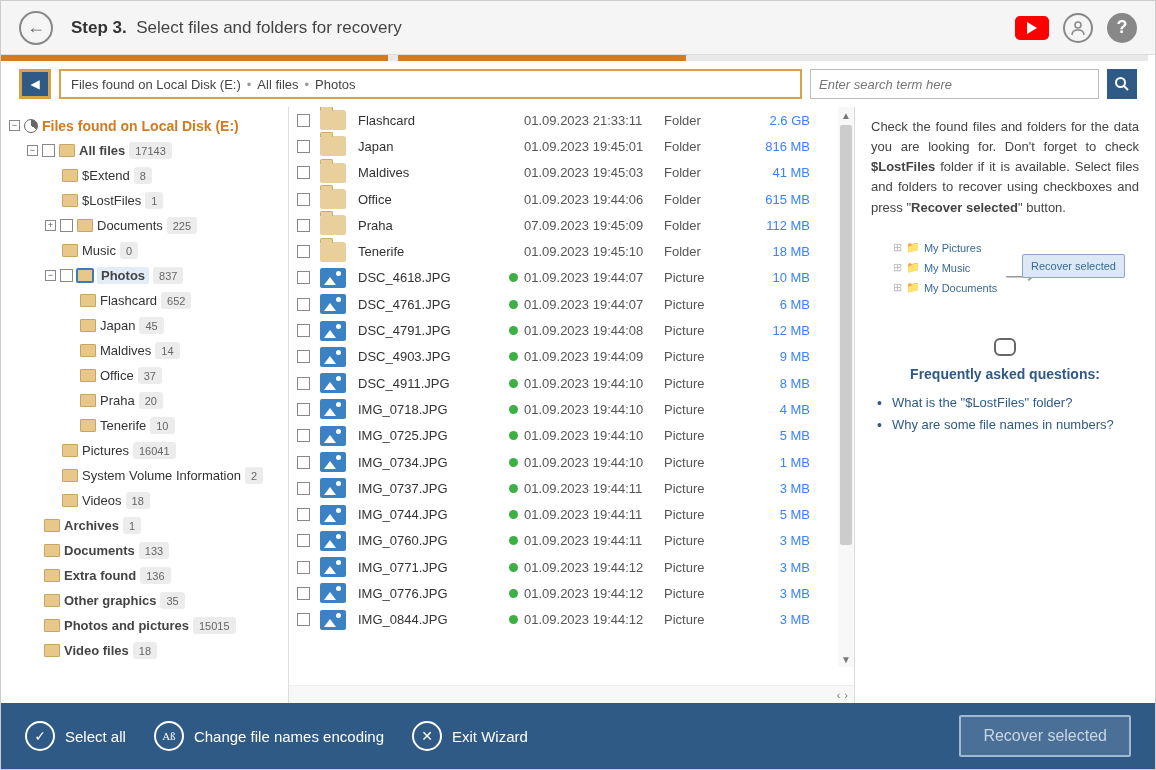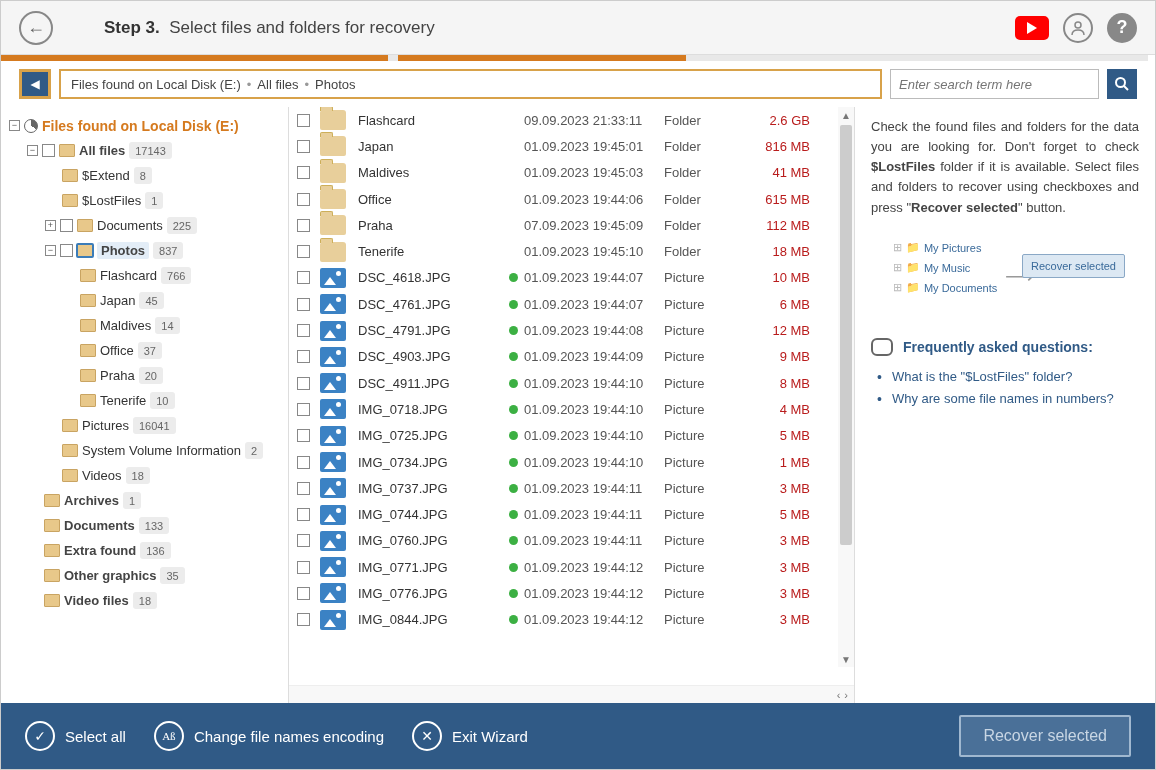--- a/index.html
+++ b/index.html
@@ -2,42 +2,42 @@
 <html><head>
 <meta charset="utf-8">
 <style>
 * { box-sizing: border-box; margin: 0; padding: 0; }
 body { font-family: "Segoe UI", Tahoma, sans-serif; font-size: 13px; color: #333; background: #fff; width: 1156px; height: 770px; overflow: hidden; display: flex; flex-direction: column; border: 1px solid #ccc; }
 
 
 .header { display: flex; align-items: center; height: 54px; padding: 0 18px; border-bottom: 1px solid #ddd; background: #f5f5f5; }
 .back-btn { width: 34px; height: 34px; border-radius: 50%; border: 2px solid #888; display: flex; align-items: center; justify-content: center; cursor: pointer; margin-right: 18px; color:#666; font-size:18px; }
 .step-title { font-size: 17px; color: #444; }
-.step-title b { font-weight: 700; color: #333; margin-left: 33px; }
+.step-title b { font-weight: 700; color: #333; }
 .header .right { margin-left: auto; display: flex; align-items: center; gap: 14px; }
 .yt { width: 34px; height: 24px; background: #ff0000; border-radius: 5px; position: relative; }
 .yt::after { content:""; position:absolute; left:12px; top:6px; border-left:10px solid #fff; border-top:6px solid transparent; border-bottom:6px solid transparent; }
 .circ-icon { width: 30px; height:30px; border:2px solid #888; border-radius:50%; display:flex; align-items:center; justify-content:center; color:#666; font-size:16px; }
 .help-icon { width:30px; height:30px; background:#888; border-radius:50%; color:#fff; display:flex; align-items:center; justify-content:center; font-weight:bold; font-size:18px; }
 
 
 .progress { height: 6px; display:flex; }
 .progress .seg { background:#d57a1f; }
 .progress .s1 { width:33.5%; }
 .progress .gap { width:0.9%; background:#e8e8e8; }
 .progress .s2 { width:25%; }
 .progress .s3 { width:40%; background:#e8e8e8; }
 
 
 .bcrow { display:flex; align-items:center; padding: 8px 18px 8px 18px; gap:8px; }
 .bc-back { width:28px; height:26px; background:#305a86; border:1px solid #d8a24a; display:flex; align-items:center; justify-content:center; color:#fff; font-size:12px; cursor:pointer; }
 .bc-wrap { display:flex; border:2px solid #d8a24a; height:30px; flex:0 0 auto; }
 .breadcrumb { flex:1; border:2px solid #d8a24a; height:30px; display:flex; align-items:center; padding:0 10px; color:#444; font-size:13px; }
 .breadcrumb .sep { color:#999; margin:0 6px; }
-.search { width:209px; height:30px; border:1px solid #bbb; padding:0 8px; color:#999; font-style:italic; font-size:13px; }
+.search { width:289px; height:30px; border:1px solid #bbb; padding:0 8px; color:#999; font-style:italic; font-size:13px; }
 .search-btn { width:30px; height:30px; background:#305a86; color:#fff; display:flex; align-items:center; justify-content:center; cursor:pointer; }
 
 
 .main { flex:1; display:flex; min-height:0; }
 
 
 .tree { width: 288px; border-right: 1px solid #ddd; padding: 6px 4px 6px 8px; overflow: hidden; font-size: 13px; }
 .tree-row { display:flex; align-items:center; height:25px; gap:4px; cursor:pointer; white-space:nowrap; }
 .exp { width:11px; height:11px; border:1px solid #888; display:inline-flex; align-items:center; justify-content:center; font-size:9px; line-height:9px; color:#555; background:#fff; }
 .exp-empty { width:13px; display:inline-block; }
@@ -61,39 +61,39 @@
 .fld-icon { width:26px; height:20px; background:#e8cf9b; border:1px solid #cda f5a; border-radius:3px 3px 2px 2px; margin-right:12px; position:relative; }
 .fld-icon::before { content:""; position:absolute; top:-4px; left:0; width:11px; height:4px; background:#e8cf9b; border:1px solid #cdaf5a; border-bottom:none; border-radius:2px 2px 0 0; }
 .pic-icon { width:26px; height:20px; background:#3b82c4; margin-right:12px; position:relative; border-radius:2px; }
 .pic-icon::after { content:""; position:absolute; left:4px; bottom:3px; width:0; height:0; border-left:6px solid transparent; border-right:6px solid transparent; border-bottom:8px solid #fff; }
 .pic-icon::before { content:""; position:absolute; right:5px; top:3px; width:5px; height:5px; background:#fff; border-radius:50%; }
 .fname { flex: 0 0 144px; color:#333; font-size:13px; }
 .fdot { flex: 0 0 22px; display:flex; justify-content:center; }
 .dot { width:9px; height:9px; background:#3cb043; border-radius:50%; }
 .fdate { flex: 0 0 140px; color:#555; font-size:13px; text-align:left; }
 .ftype { flex: 0 0 78px; color:#555; font-size:13px; }
-.fsize { flex: 0 0 80px; color:#b91c1c; font-size:13px; text-align:right; padding-right:12px; }
+.fsize { flex: 0 0 80px; color:#3b82f6; font-size:13px; text-align:right; padding-right:12px; }
 .files-scroll { height:18px; border-top:1px solid #eee; background:#f8f8f8; display:flex; align-items:center; justify-content:flex-end; padding-right:6px; gap:4px; color:#777; font-size:11px; }
 .vscroll { position:absolute; right:0; top:0; bottom:18px; width:16px; background:#f8f8f8; display:flex; flex-direction:column; }
 .vscroll .arr { height:16px; display:flex; align-items:center; justify-content:center; color:#777; font-size:10px; }
 .vscroll .thumb { margin:2px; background:#ccc; border-radius:2px; }
 .files-wrap { position:relative; flex:1; }
 
 
 .help { width: 300px; padding: 10px 16px 10px 16px; font-size: 13px; color:#444; }
 .help-h { display:flex; align-items:center; gap:10px; color:#d57a1f; font-weight:bold; font-size:14px; margin-bottom:14px; }
 .book-icon { width:22px; height:18px; border:2px solid #d57a1f; border-radius:2px; position:relative; }
 .book-icon::after { content:""; position:absolute; left:50%; top:0; bottom:0; width:2px; background:#d57a1f; transform:translateX(-50%); }
 .help p { line-height:1.55; text-align:justify; }
 .hint-img { margin: 20px auto 30px; width: 240px; height: 70px; position:relative; }
 .hint-tree { position:absolute; left:8px; top:0; font-size:11px; color:#3a6a9a; }
 .hint-tree div { display:flex; align-items:center; gap:4px; height:20px; }
 .hint-arrow { position:absolute; left:120px; top:26px; color:#999; font-size:20px; }
 .hint-btn { position:absolute; right:0; top:16px; border:1px solid #8aa8c6; background:#dce8f3; color:#3a6a9a; padding:5px 8px; font-size:11px; border-radius:2px; }
-.faq-h { display:flex; align-items:center; gap:10px; color:#305a86; font-weight:bold; font-size:14px; margin:18px 0 10px; }
+.faq-h { display:flex; align-items:center; gap:10px; color:#305a86; font-weight:bold; font-size:14px; margin:18px 0 10px;flex-direction:column; }
 .faq-icon { width:22px; height:18px; border:2px solid #666; border-radius:6px; position:relative; }
 .faq-list { list-style:none; }
 .faq-list li { display:flex; gap:10px; padding:3px 0; color:#305a86; cursor:pointer; }
 .faq-list li::before { content:"•"; color:#305a86; font-size:14px; margin-left:6px; }
 
 
 .footer { height: 66px; background:#305a86; display:flex; align-items:center; padding:0 24px; color:#fff; gap:28px; }
 .fbtn { display:flex; align-items:center; gap:10px; cursor:pointer; font-size:15px; }
 .fcirc { width:30px; height:30px; border:2px solid #fff; border-radius:50%; display:flex; align-items:center; justify-content:center; font-size:14px; }
 .recover-btn { margin-left:auto; border:2px solid #a0b8d0; background:#4a7098; padding:10px 22px; font-size:16px; color:#c8d6e4; cursor:pointer; border-radius:2px; }
@@ -174,31 +174,37 @@
         <span class="badge">1</span>
       </div>
     <div class="tree-row ind2">
         <span class="exp">+</span>
         <span class="chk"></span>
         <span class="fld"></span>
         <span>Documents</span>
         <span class="badge">225</span>
       </div>
     <div class="tree-row ind2">
+        <span class="exp-empty"></span>
+        <span class="fld"></span>
+        <span>Music</span>
+        <span class="badge">0</span>
+      </div>
+    <div class="tree-row ind2">
         <span class="exp">−</span>
         <span class="chk"></span>
         <span class="fld sel"></span>
         <span class="t-bold t-sel">Photos</span>
         <span class="badge">837</span>
       </div>
     <div class="tree-row ind3">
         <span class="exp-empty"></span>
         <span class="fld"></span>
         <span>Flashcard</span>
-        <span class="badge">766</span>
+        <span class="badge">652</span>
       </div>
     <div class="tree-row ind3">
         <span class="exp-empty"></span>
         <span class="fld"></span>
         <span>Japan</span>
         <span class="badge">45</span>
       </div>
     <div class="tree-row ind3">
         <span class="exp-empty"></span>
         <span class="fld"></span>
@@ -257,38 +263,44 @@
         <span class="exp-empty"></span>
         <span class="fld"></span>
         <span class="t-bold">Extra found</span>
         <span class="badge">136</span>
       </div>
     <div class="tree-row ind1">
         <span class="exp-empty"></span>
         <span class="fld"></span>
         <span class="t-bold">Other graphics</span>
         <span class="badge">35</span>
+      </div>
+    <div class="tree-row ind1">
+        <span class="exp-empty"></span>
+        <span class="fld"></span>
+        <span class="t-bold">Photos and pictures</span>
+        <span class="badge">15015</span>
       </div>
     <div class="tree-row ind1">
         <span class="exp-empty"></span>
         <span class="fld"></span>
         <span class="t-bold">Video files</span>
         <span class="badge">18</span>
       </div>
   </div>
 
   <div class="files">
     <div class="files-wrap">
       <div class="filelist" id="filelist">
           <div class="frow">
             <span class="chk"></span>
             <span class="fld-icon"></span>
             <span class="fname">Flashcard</span>
             <span class="fdot"></span>
-            <span class="fdate">09.09.2023 21:33:11</span>
+            <span class="fdate">01.09.2023 21:33:11</span>
             <span class="ftype">Folder</span>
             <span class="fsize">2.6 GB</span>
           </div>
           <div class="frow">
             <span class="chk"></span>
             <span class="fld-icon"></span>
             <span class="fname">Japan</span>
             <span class="fdot"></span>
             <span class="fdate">01.09.2023 19:45:01</span>
             <span class="ftype">Folder</span>

